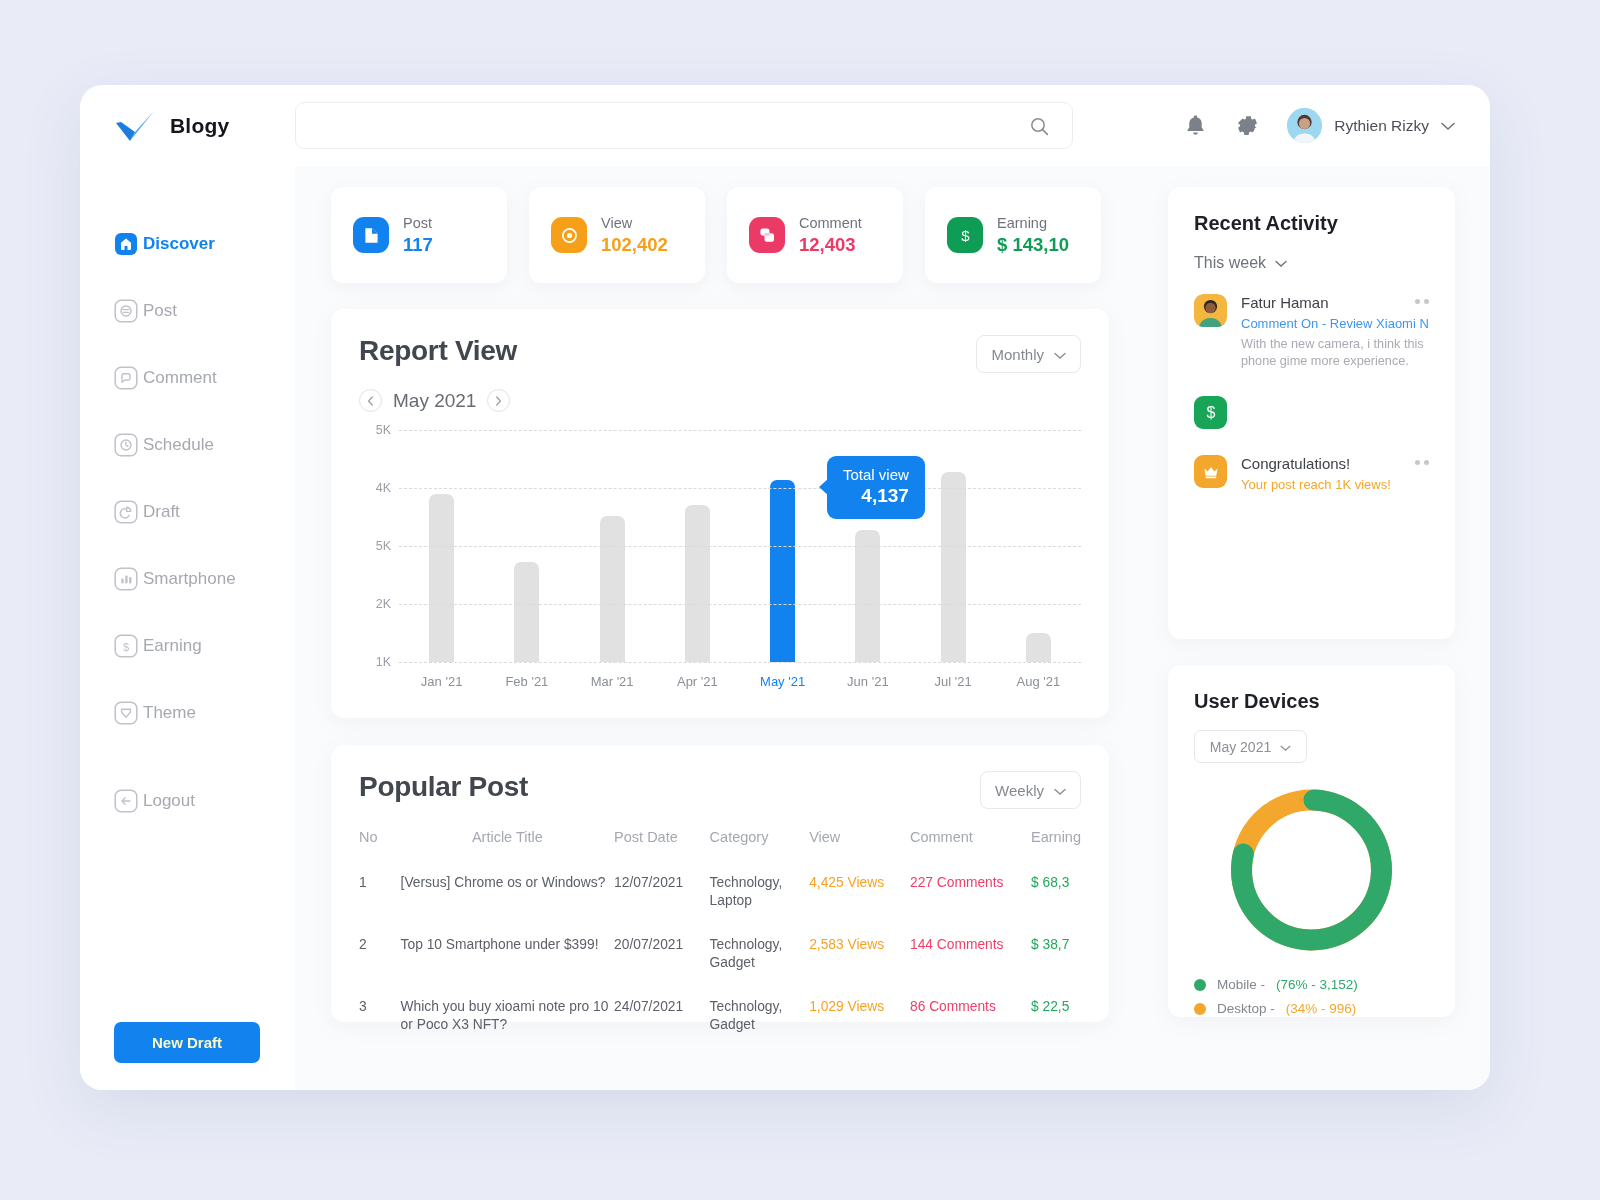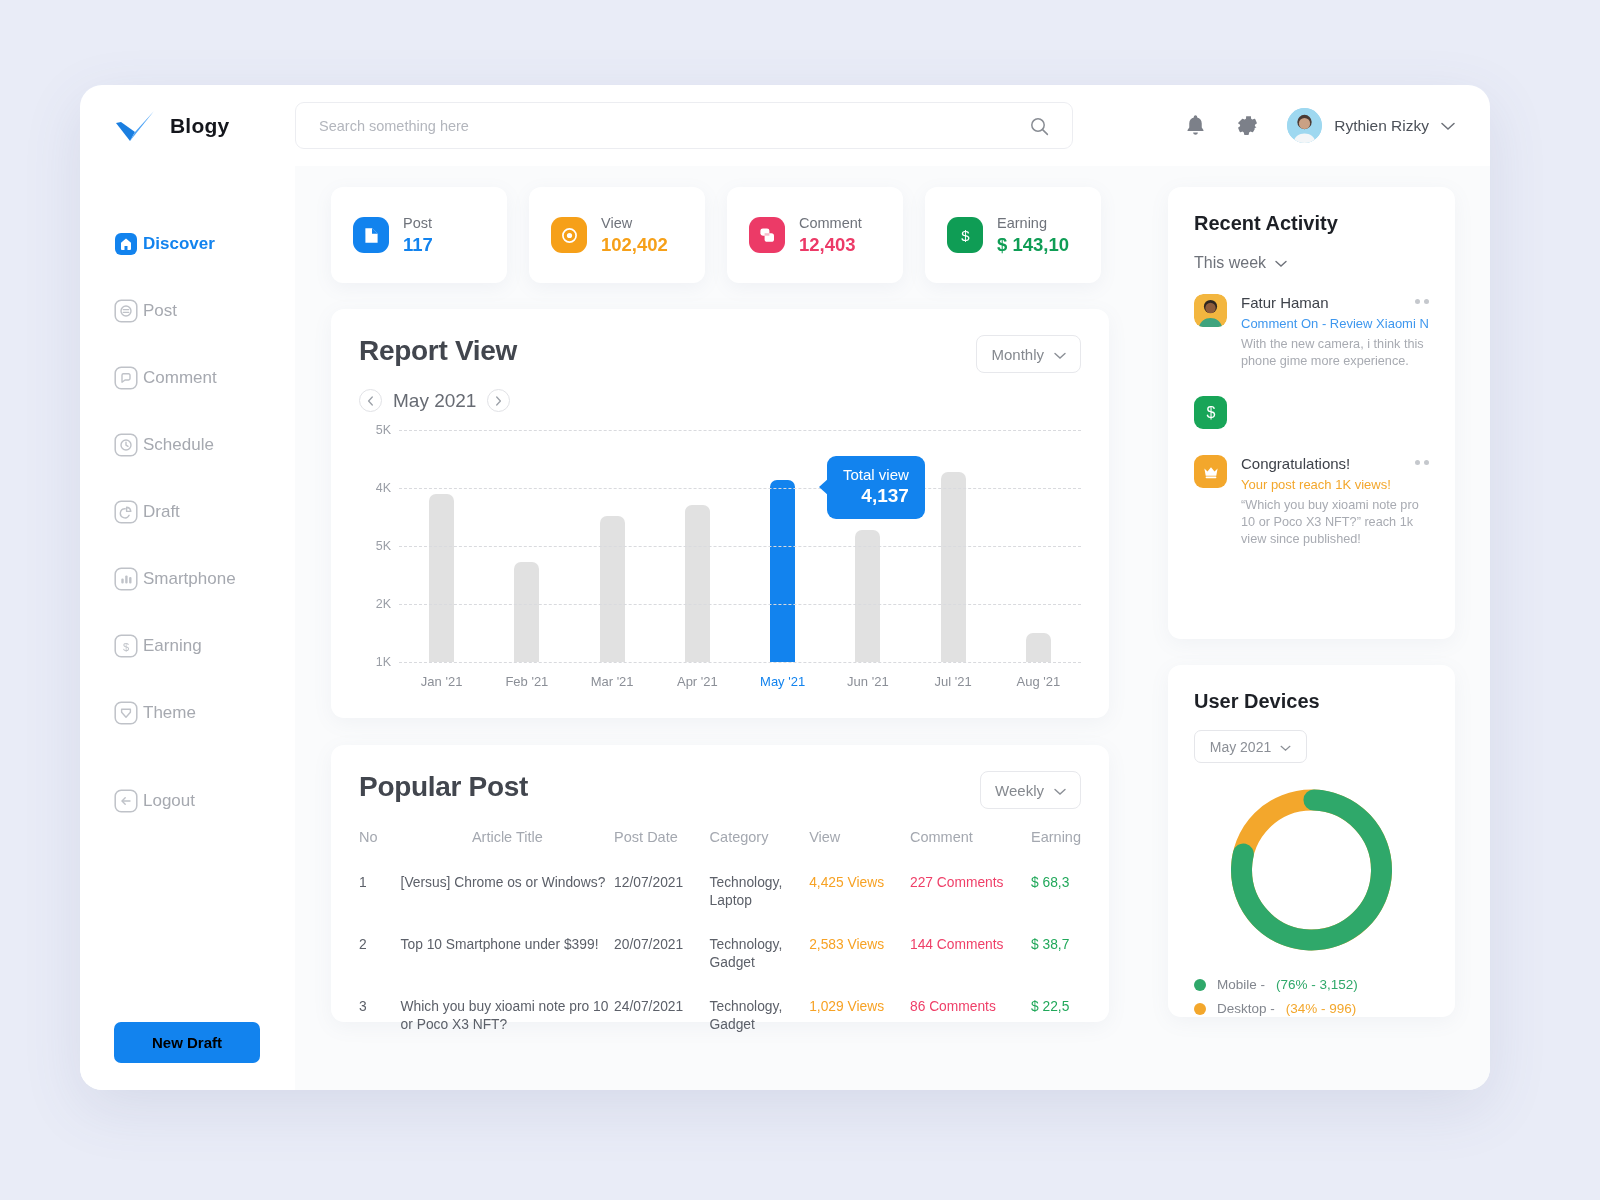--- a/index.html
+++ b/index.html
@@ -73,21 +73,21 @@
     height: 32px; margin-bottom: 35px;
     padding-left: 34px; cursor: pointer;
   }
   .nav-label { font-size: 17px; color: #a6a9b0; }
   .nav-item.active .nav-label { color: #1283ee; font-weight: bold; }
   .nav-icon { width: 24px; height: 24px; flex: none; }
   .nav-item.logout { margin-top: 56px; }
   .new-draft {
     position: absolute; left: 34px; bottom: 27px;
     width: 146px; height: 41px;
-    background: #1283ee; color: #000000;
+    background: #1283ee; color: #fef9c3;
     border: 0; border-radius: 7px;
     font-family: "Liberation Sans", sans-serif;
     font-size: 15px; font-weight: bold; cursor: pointer;
   }
 
   
   .main {
     position: absolute; left: 215px; top: 81px;
     width: 1195px; height: 924px;
     background: #fafbfc;
@@ -232,21 +232,20 @@
       <span class="brand-logo">
         <svg width="42" height="32" viewBox="0 0 42 32">
           <path d="M2 13 L16 31 L21 22 L7 12 Z" fill="#1a7ee0"></path>
           <path d="M16 31 L40 1 L21 22 Z" fill="#4da3f5"></path>
         </svg>
       </span>
       <span class="brand-name">Blogy</span>
     </div>
 
     <div class="searchbox">
-      <input type="text" placeholder="Search something here" style="">
       <span class="search-icon">
         <svg width="19" height="19" viewBox="0 0 19 19" fill="none">
           <circle cx="8" cy="8" r="6.2" stroke="#888c93" stroke-width="1.5"></circle>
           <line x1="12.6" y1="12.6" x2="17.4" y2="17.4" stroke="#888c93" stroke-width="1.5" stroke-linecap="round"></line>
         </svg>
       </span>
     </div>
 
     <div class="header-right">
       <span class="hicon">
@@ -635,21 +634,20 @@
                 <rect x="4.6" y="14.6" width="10.8" height="1.6" rx=".8"></rect>
               </svg>
             </span>
             <div class="act-body">
               <div class="dots">
                   <i></i>
                   <i></i>
                 </div>
               <div class="act-name">Congratulations!</div>
               <div class="act-sub orange">Your post reach 1K views!</div>
-              <div class="act-desc">“Which you buy xioami note pro 10 or Poco X3 NFT?” reach 1k view since published!</div>
             </div>
           </div>
         </div>
       </div>
 
       <div class="panel devices">
         <div class="rhead">User Devices</div>
         <div class="dev-pick">
           <span>May 2021</span>
           <span>

